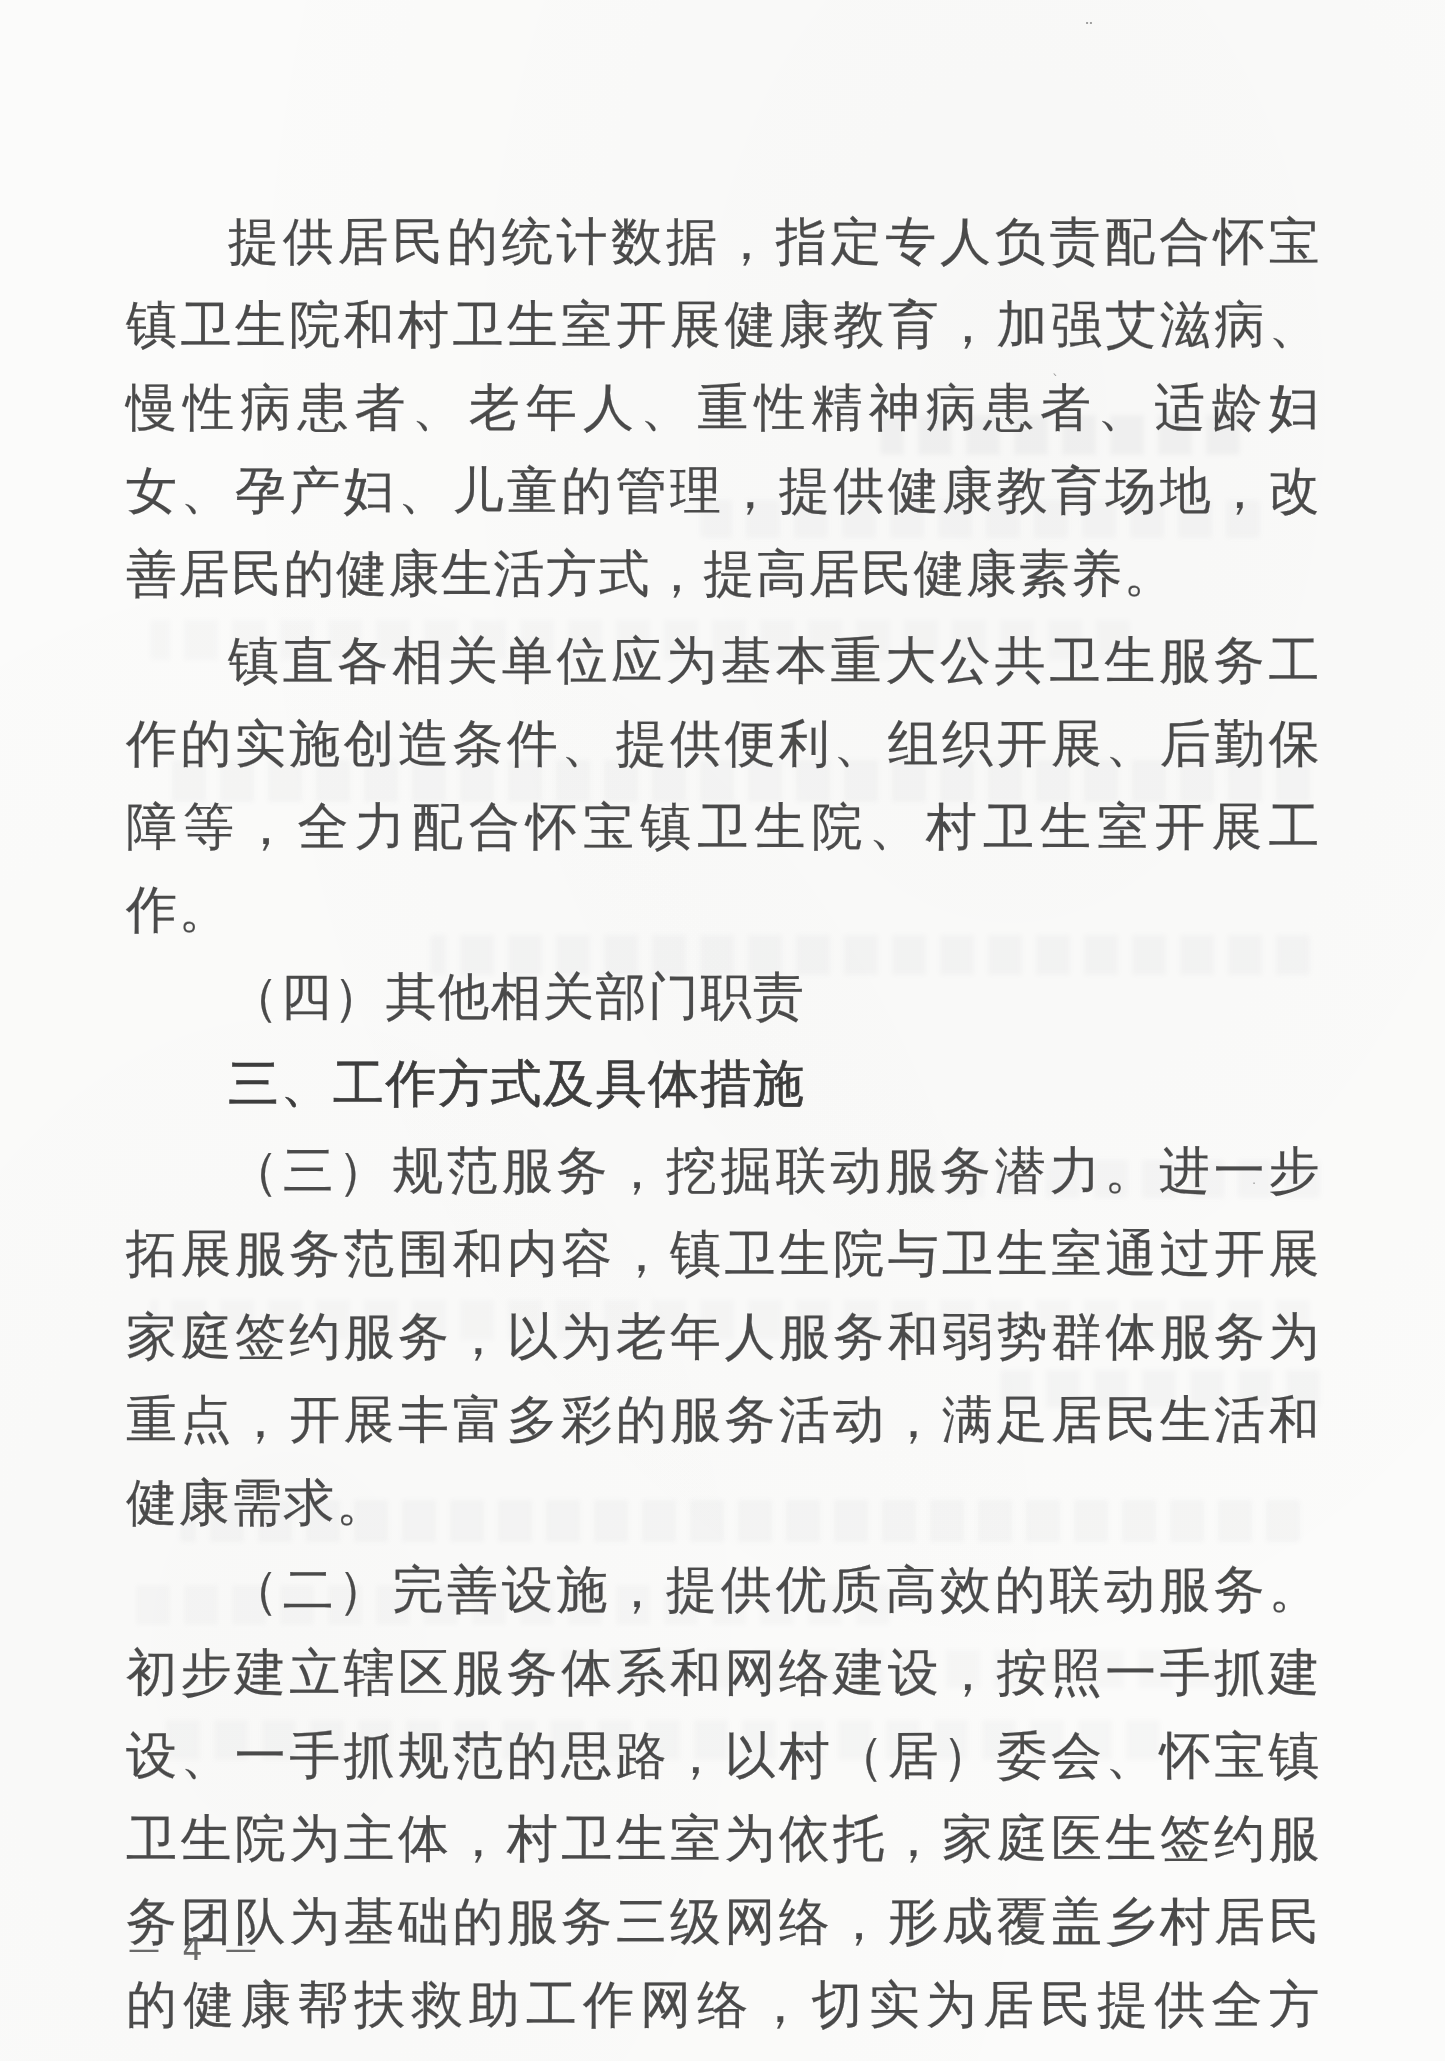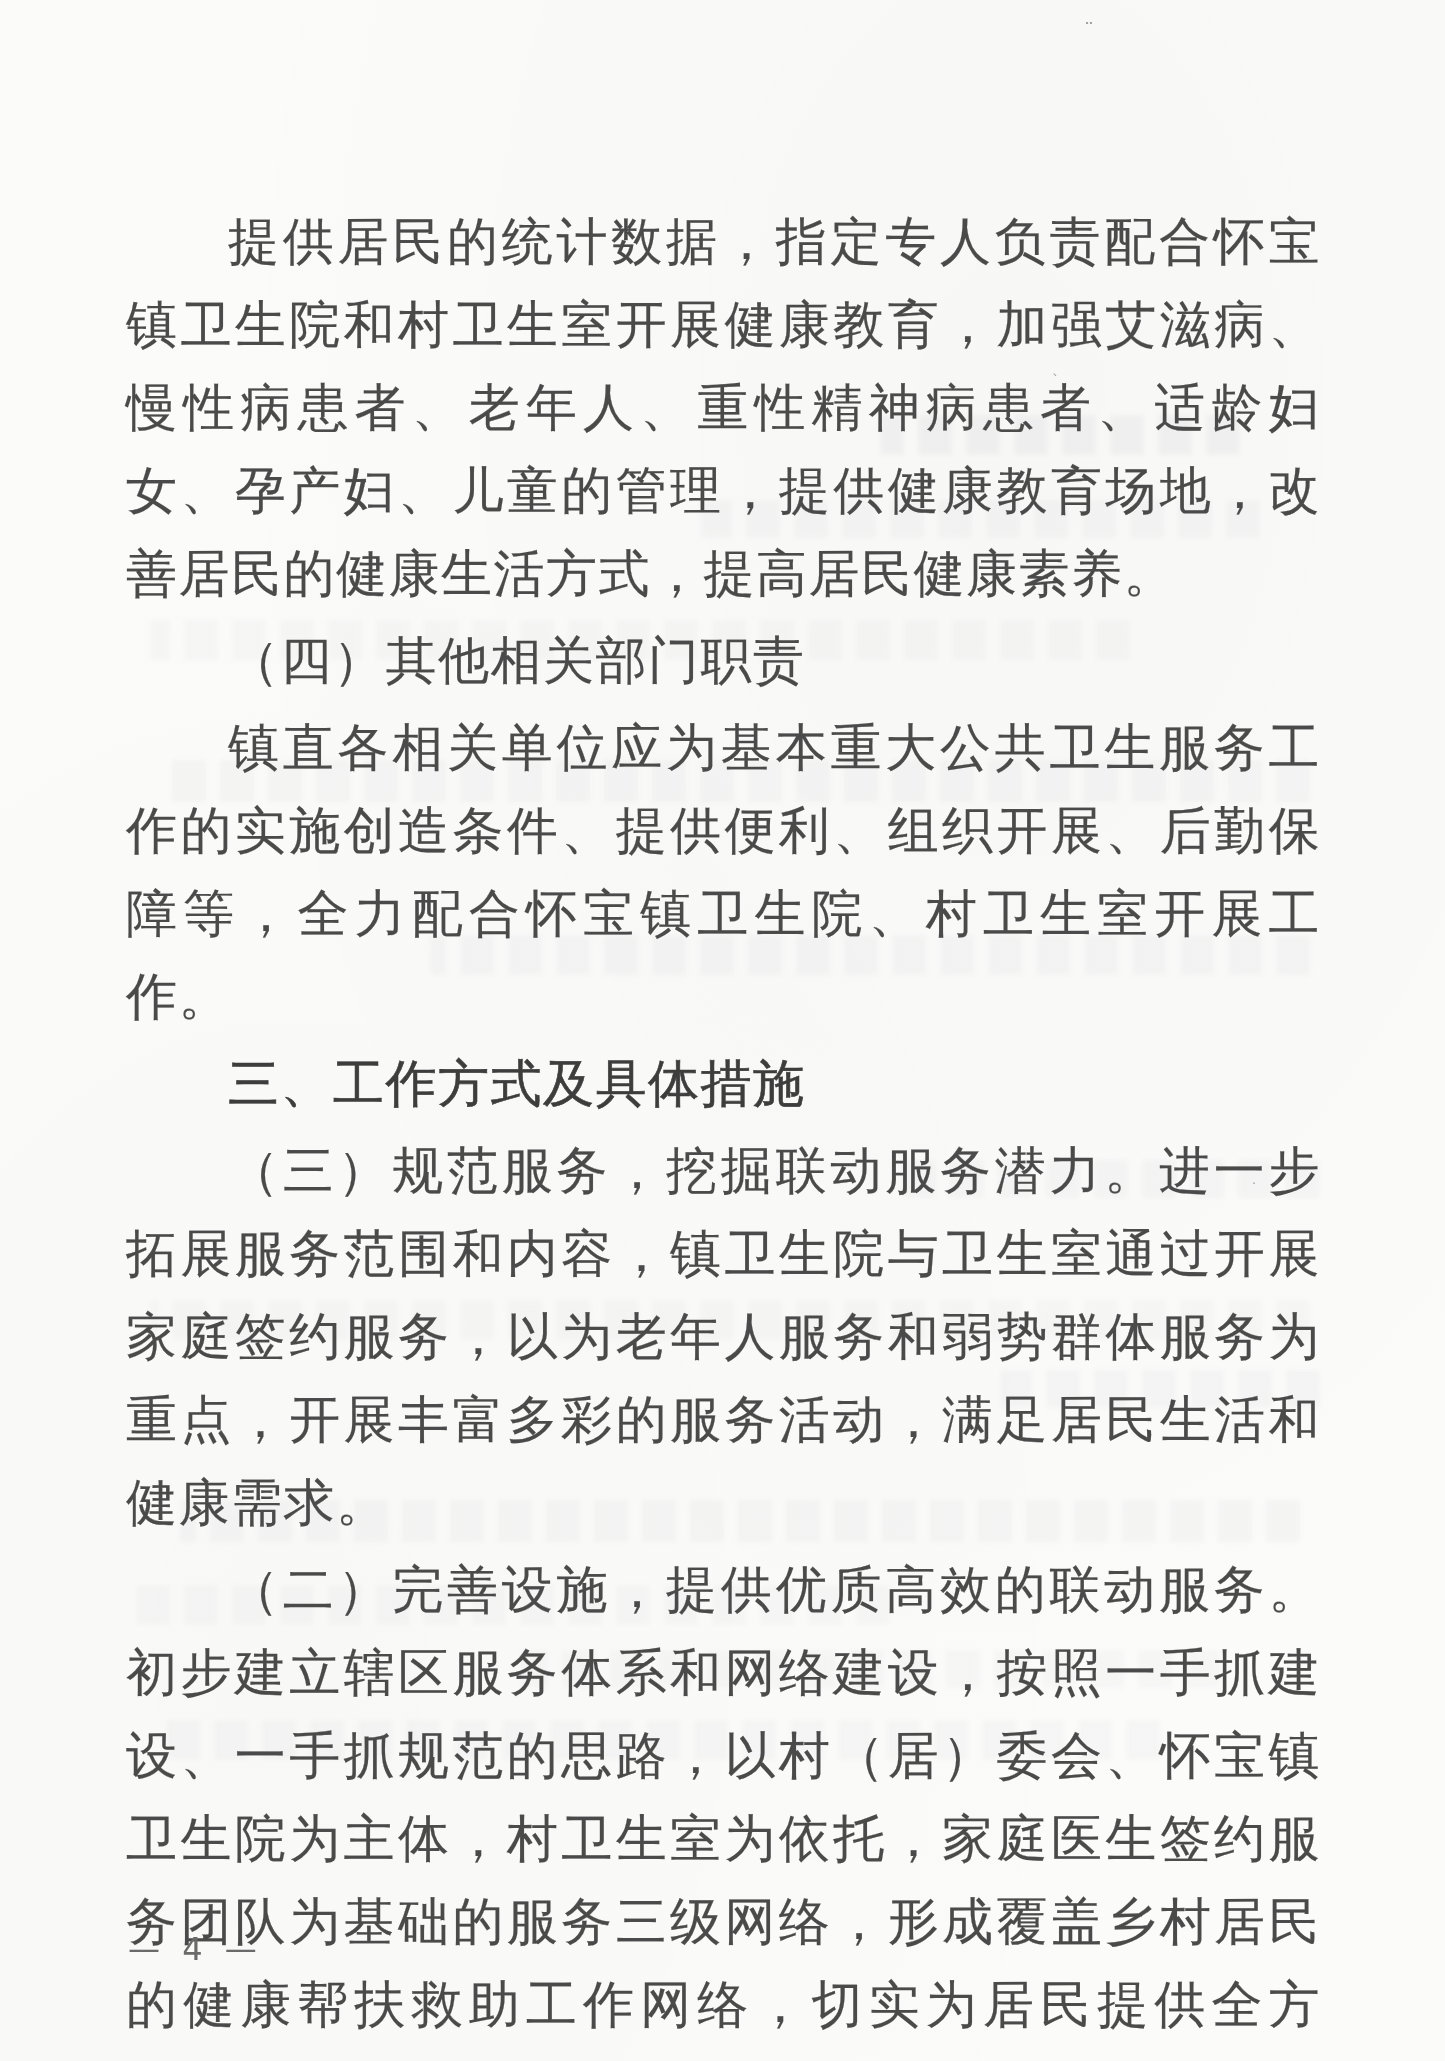--- a/index.html
+++ b/index.html
@@ -86,21 +86,21 @@
   <div class="bleed" style="left:130px; top:1585px; width:760px; height:40px; opacity:0.32;"></div>
   <div class="bleed" style="left:520px; top:1650px; width:700px; height:38px; opacity:0.30;"></div>
   <div class="bleed" style="left:160px; top:1720px; width:1000px; height:40px; opacity:0.35;"></div>
 
   <span class="speck" style="left:1084px; top:18px;">¨</span>
   <span class="speck" style="left:1052px; top:372px; font-size:14px;">`</span>
   <span class="speck" style="left:1252px; top:1176px; font-size:13px;">·</span>
 
   <div class="body-text">
       <p class="para body">提供居民的统计数据，指定专人负责配合怀宝镇卫生院和村卫生室开展健康教育，加强艾滋病、慢性病患者、老年人、重性精神病患者、适龄妇女、孕产妇、儿童的管理，提供健康教育场地，改善居民的健康生活方式，提高居民健康素养。</p>
+      <p class="para body">镇直各相关单位应为基本重大公共卫生服务工作的实施创造条件、提供便利、组织开展、后勤保障等，全力配合怀宝镇卫生院、村卫生室开展工作。</p>
       <p class="para subheading">（四）其他相关部门职责</p>
-      <p class="para body">镇直各相关单位应为基本重大公共卫生服务工作的实施创造条件、提供便利、组织开展、后勤保障等，全力配合怀宝镇卫生院、村卫生室开展工作。</p>
       <p class="para heading-bold">三、工作方式及具体措施</p>
       <p class="para body">（三）规范服务，挖掘联动服务潜力。进一步拓展服务范围和内容，镇卫生院与卫生室通过开展家庭签约服务，以为老年人服务和弱势群体服务为重点，开展丰富多彩的服务活动，满足居民生活和健康需求。</p>
       <p class="para body">（二）完善设施，提供优质高效的联动服务。初步建立辖区服务体系和网络建设，按照一手抓建设、一手抓规范的思路，以村（居）委会、怀宝镇卫生院为主体，村卫生室为依托，家庭医生签约服务团队为基础的服务三级网络，形成覆盖乡村居民的健康帮扶救助工作网络，切实为居民提供全方位、全覆盖的健康服务。</p>
     </div>
 
   <div class="footer-page-number">— 4 —</div>
 </div>
 
 </body></html>

